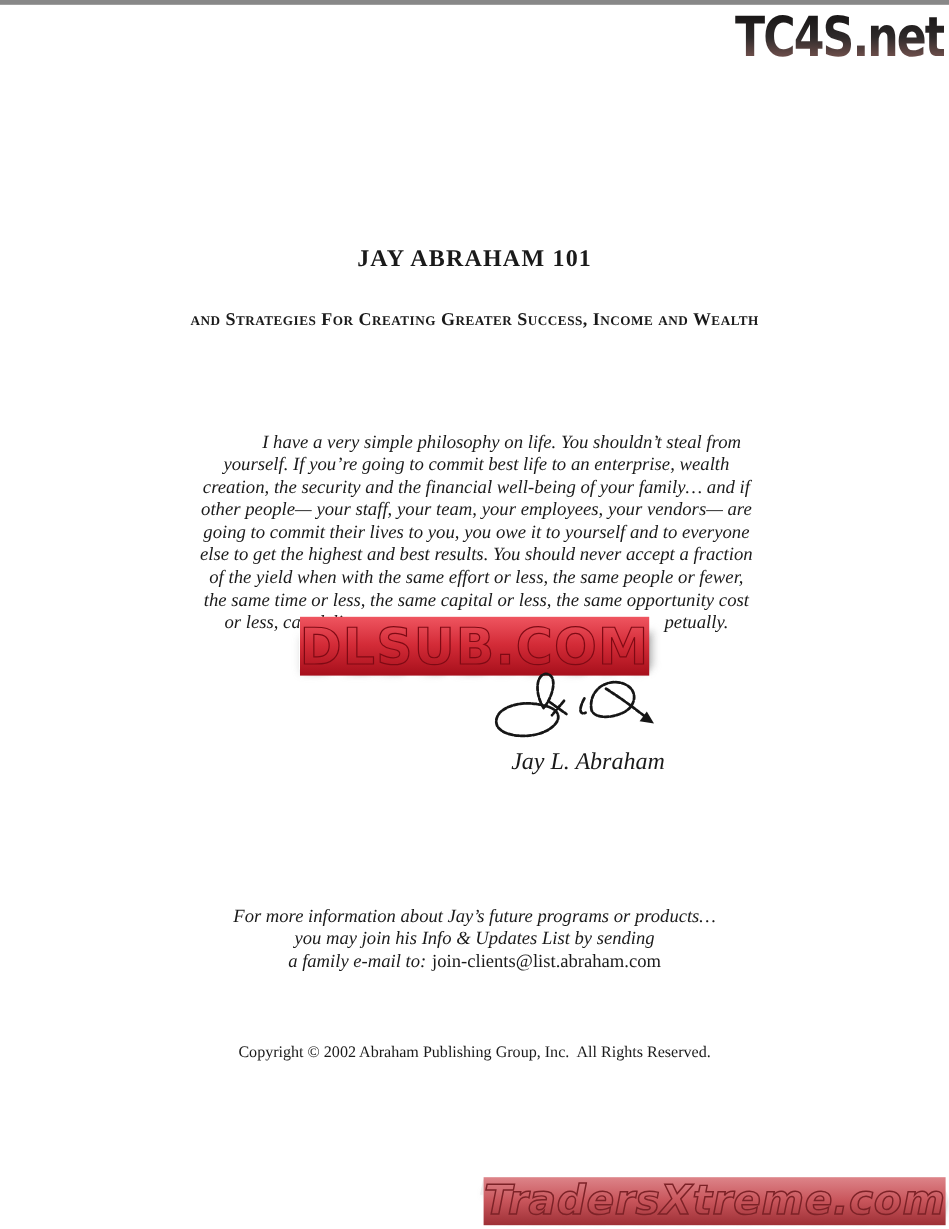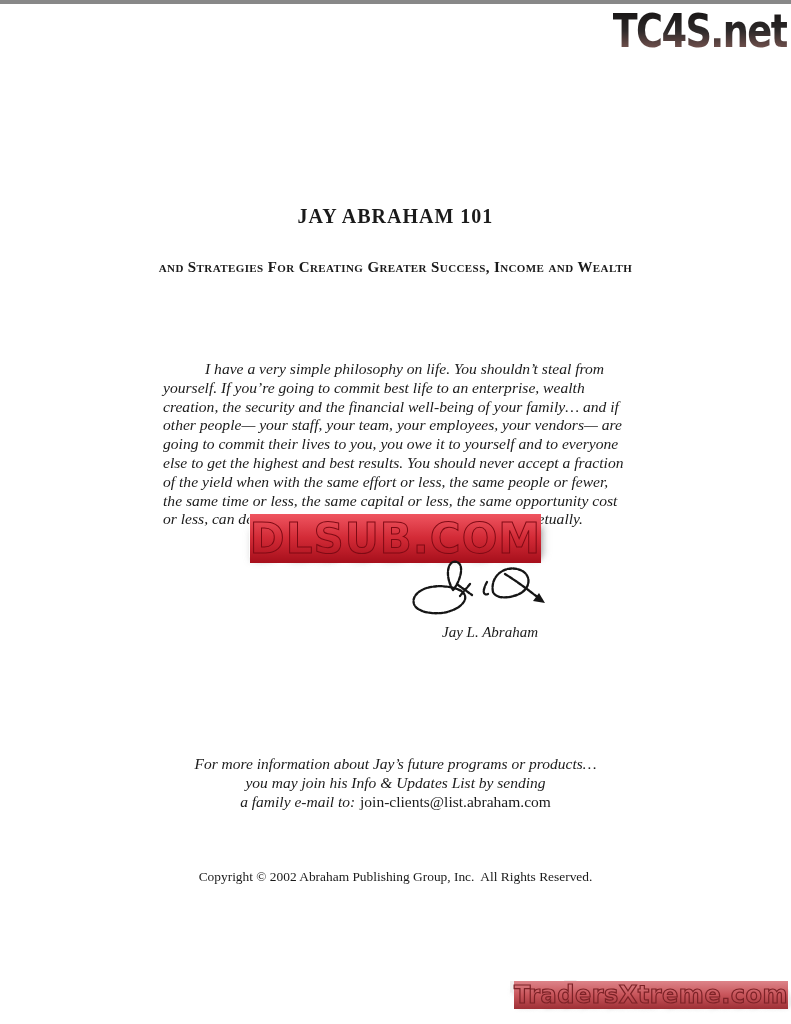--- a/index.html
+++ b/index.html
@@ -32,56 +32,56 @@
     font-weight:bold; font-variant:small-caps; letter-spacing:0.4px;
   }
   .sub1 { top:229px; font-size:15.5px; }
   .sub2 { top:255px; font-size:15px; }
 
   
   .quote {
     position:absolute; left:163px; top:356px; width:468px;
     font-style:italic; font-size:15.6px; line-height:18.8px; white-space:nowrap;
   }
-  .ql { height:18.8px; }
+  .ql { height:18.8px;text-align:center; }
   .ql.indent { padding-left:42px; }
   .frag-right { margin-left:268px; }
 
   
   .wm-stack { position:absolute; white-space:nowrap; font-family:"DejaVu Sans", sans-serif; font-weight:bold; }
   .wm-outline { position:absolute; left:0; top:0; width:100%; color:#ffffff; }
   .wm-fill { position:relative; -webkit-background-clip:text; background-clip:text; color:transparent; }
 
   .wm-dlsub { top:510px; left:0; width:100%; text-align:center; font-size:42px; letter-spacing:1px; }
   .wm-dlsub .wm-outline {
     -webkit-text-stroke:9px #fdfdfd;
     text-shadow:5px 7px 5px rgba(105,105,105,0.55), -3px 8px 7px rgba(140,140,140,0.40), 9px 3px 6px rgba(150,150,150,0.35);
   }
   .dlsub-fill {
     background:linear-gradient(180deg,#ef5560 0%,#d32b37 48%,#a60f1b 100%);
     -webkit-text-stroke:1px #7e0a14;
   }
 
-  .wm-traders { top:977px; right:3px; font-size:24px; letter-spacing:0.5px; }
+  .wm-traders { top:977px; right:3px; font-size:34px; letter-spacing:0.5px;font-style:italic; }
   .wm-traders .wm-outline {
     -webkit-text-stroke:8px #f0eeee;
     text-shadow:3px 4px 4px rgba(120,120,120,0.6), -2px 5px 5px rgba(150,150,150,0.4);
   }
   .traders-fill {
     background:linear-gradient(180deg,#dd8489 0%,#c9565c 48%,#9e3036 100%);
     -webkit-text-stroke:1.2px #7c2227;
   }
 
   
   .signature { position:absolute; left:403px; top:549px; width:152px; height:66px; }
   .signature path, .signature polyline { fill:none; stroke:#161616; stroke-width:2.3; stroke-linecap:round; stroke-dasharray:3.5 1.6; }
   .signature .arrowhead { fill:#161616; stroke:none; }
   .sig-name {
     position:absolute; top:620px; left:390px; width:200px; text-align:center;
-    font-style:italic; font-size:15px;
+    font-style:italic; font-size:20px;
   }
 
   
   .info {
     position:absolute; top:750px; left:0; width:100%; text-align:center;
     font-style:italic; font-size:15.5px; line-height:19px;
   }
   .roman { font-style:normal; margin-left:0.32em; }
   .url {
     position:absolute; top:821px; left:0; width:100%; text-align:center;

